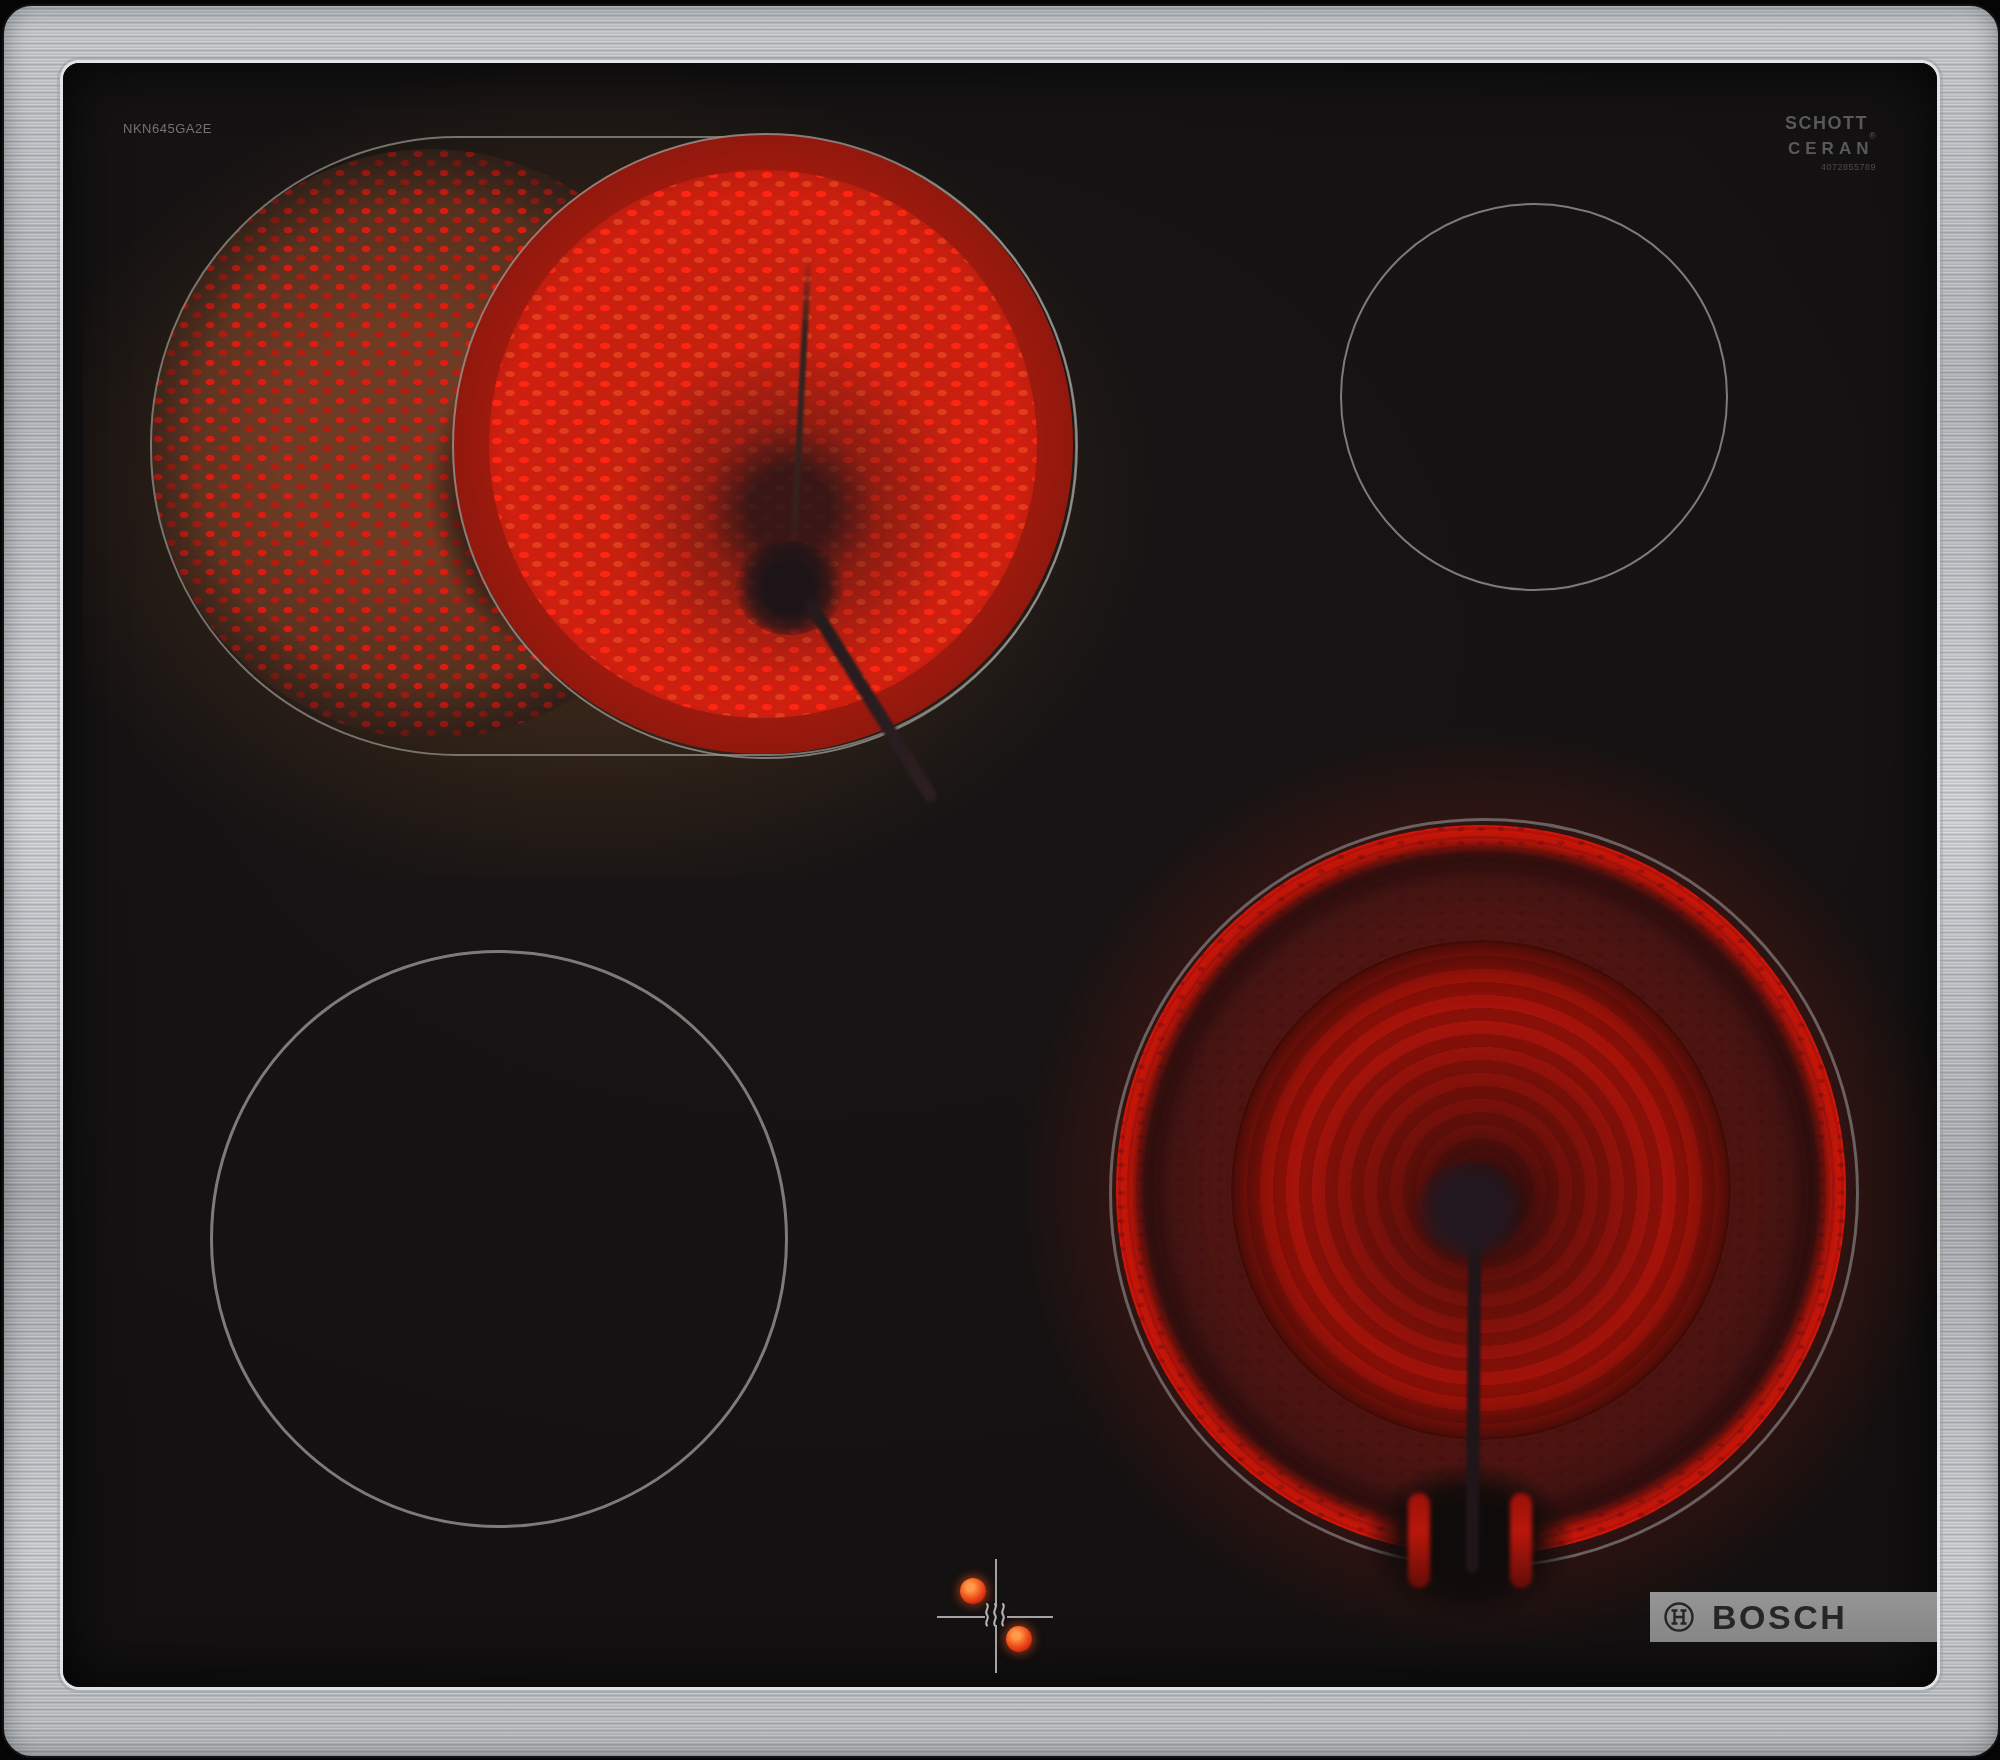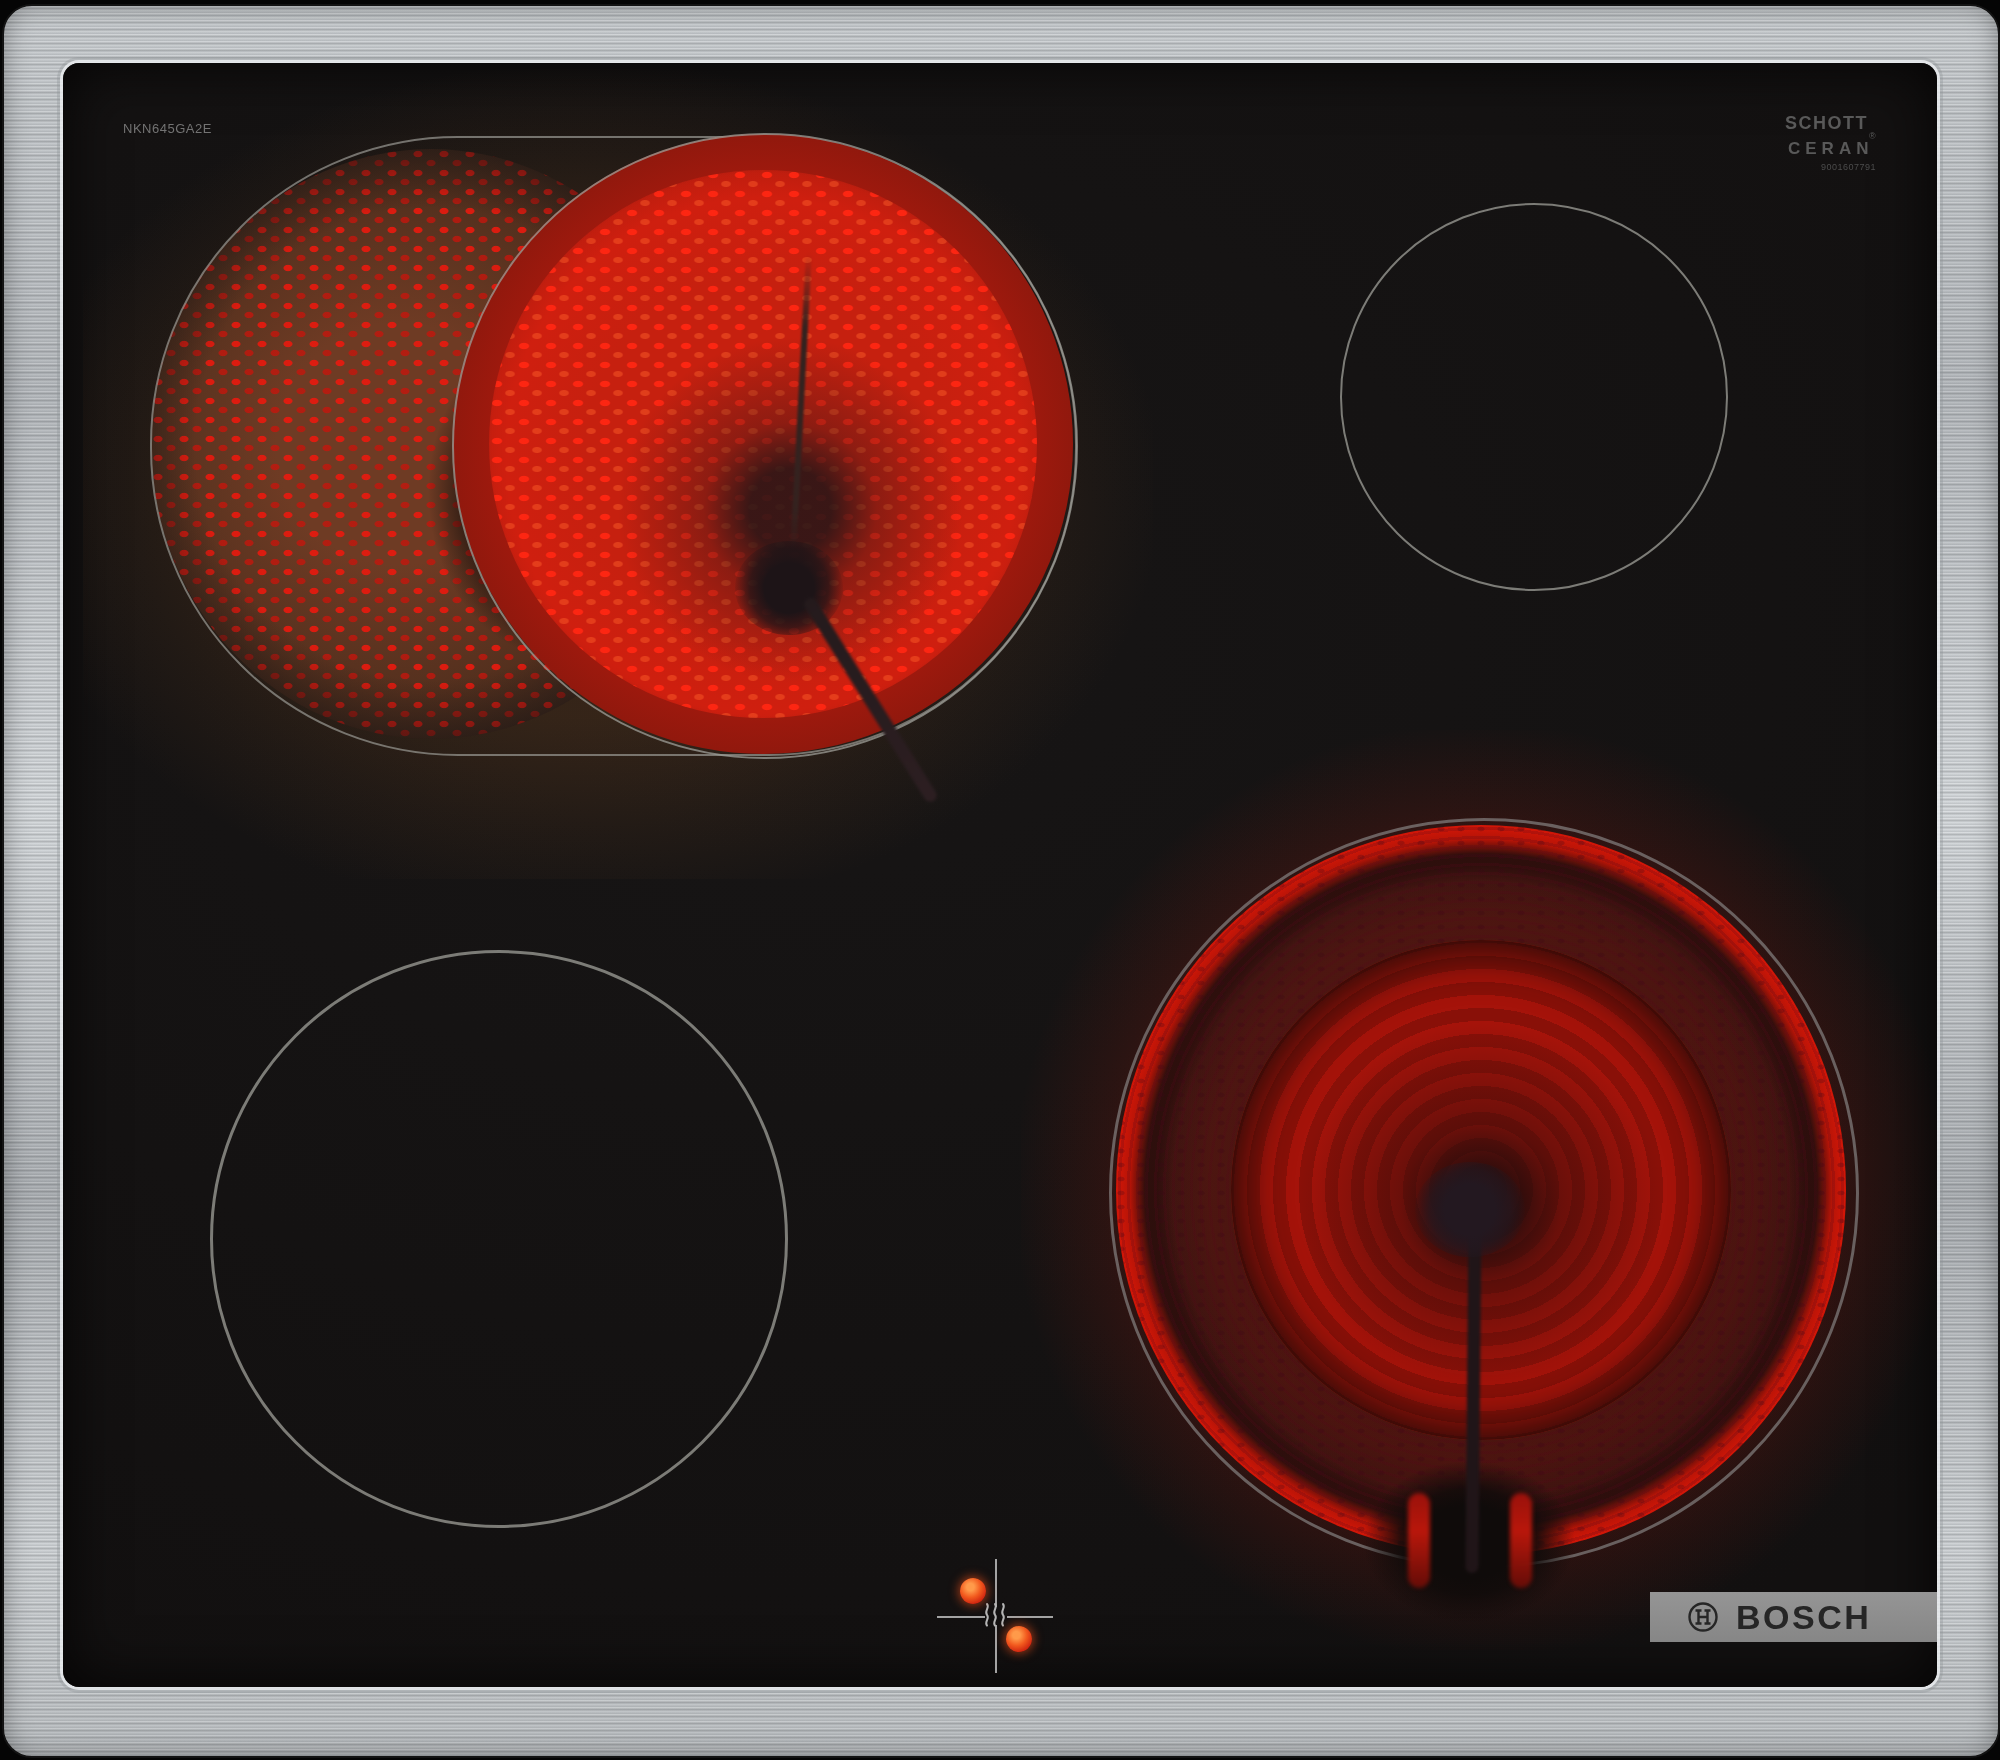--- a/index.html
+++ b/index.html
@@ -112,38 +112,38 @@
   .ind-wave{left:919px;top:1538px;}
   .hotdot{width:26px;height:26px;border-radius:50%;
     background:radial-gradient(circle at 40% 35%, #ff9a4a 0 16%, #f25a1e 45%, #d02610 74%, #8e1206 100%);
     box-shadow:0 0 10px 2px rgba(250,84,28,.55);}
   .hotdot.d1{left:897px;top:1515px;}
   .hotdot.d2{left:943px;top:1563px;}
 
   
   .bosch-bar{left:1587px;top:1529px;width:287px;height:50px;
     background:linear-gradient(180deg,#959595,#868686);
-    display:flex;align-items:center;gap:16px;padding-left:36px;box-sizing:border-box;}
+    display:flex;align-items:center;gap:16px;padding-left:12px;box-sizing:border-box;}
   .bosch-bar svg{position:static;flex:0 0 auto;}
   .bosch-word{position:static;font-size:34px;font-weight:bold;letter-spacing:2.5px;color:#262626;}
 </style>
 </head>
 <body>
 
 <div class="stage">
   <div class="frame"></div>
 
   <div class="glass">
 
     <div class="model">NKN645GA2E</div>
     <div class="schott">
       <div class="l1">SCHOTT</div>
       <div class="l2">CERAN</div>
       <div class="reg">®</div>
-      <div class="ser">9001607791</div>
+      <div class="ser">4072855789</div>
     </div>
 
     <div class="tl-halo"></div>
     <div class="crescent"></div>
     <div class="notch"></div>
     <div class="tl-pill"></div>
     <div class="tl-main">
       <div class="tl-dots"></div>
     </div>
     <div class="outline tl-outline"></div>

